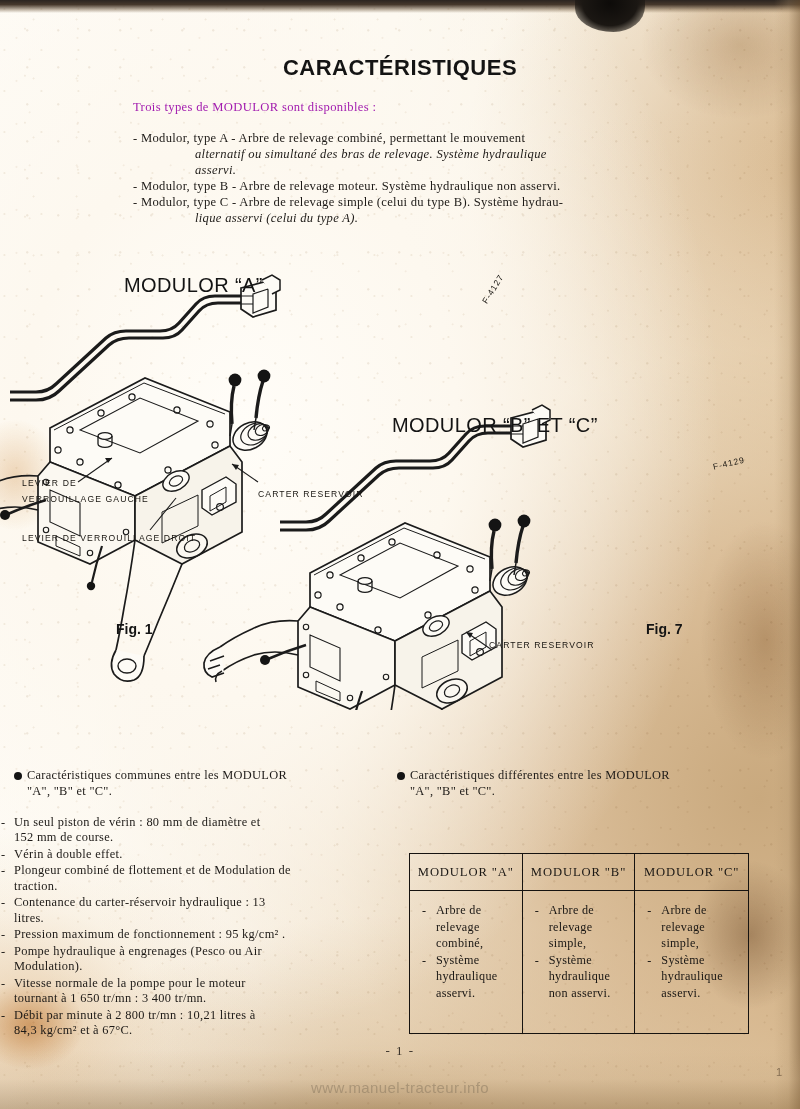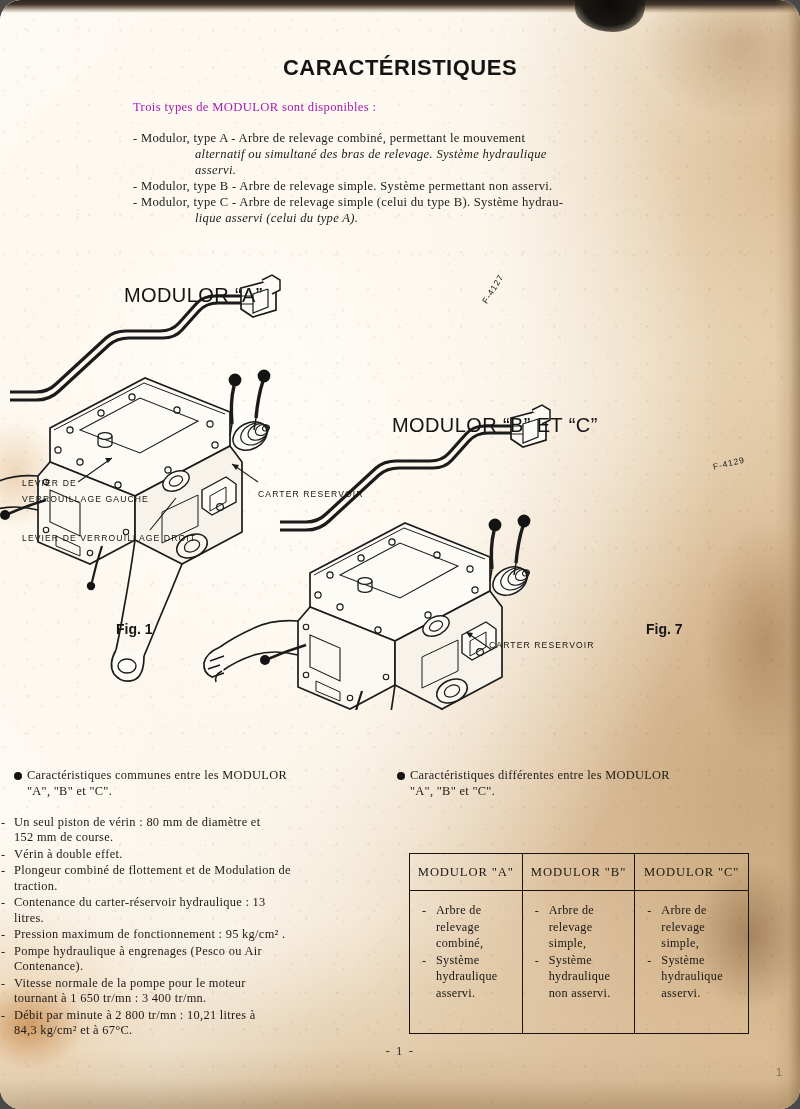--- a/index.html
+++ b/index.html
@@ -1,21 +1,20 @@
 <!DOCTYPE html>
 <html><head>
 <meta charset="utf-8">
 <style>
   html,body{margin:0;padding:0;background:#4a4a4a;}
   .page{
     position:relative;width:800px;height:1109px;overflow:hidden;
     background:#f3ece0;
     font-family:"Liberation Serif",serif;
     color:#1a1a1a;
-    border-radius:21px;
   }
   
   .paper-base{position:absolute;inset:0;
     background:
       radial-gradient(ellipse 60% 55% at 30% 38%, #fffdf8 0%, #fdf8ef 45%, rgba(253,246,233,0) 100%),
       radial-gradient(ellipse 120% 90% at 95% 72%, #c9a97e 0%, rgba(210,176,134,.75) 22%, rgba(226,198,160,.35) 45%, rgba(240,225,200,0) 70%),
       radial-gradient(ellipse 60% 40% at 100% 15%, #d9bb93 0%, rgba(221,192,155,.5) 35%, rgba(240,226,203,0) 70%),
       radial-gradient(ellipse 70% 30% at 50% 104%, #cdae85 0%, rgba(214,186,148,.55) 35%, rgba(240,226,203,0) 72%),
       radial-gradient(ellipse 40% 25% at 3% 93%, rgba(206,150,80,.45) 0%, rgba(226,190,140,.18) 45%, rgba(240,226,203,0) 75%),
       linear-gradient(100deg,#fefcf7 0%,#fdfaf3 40%,#f6eddc 70%,#e6cfa9 100%);
@@ -107,21 +106,21 @@
   <div class="edge-bottom"></div>
 
   <div class="doc-title">CARACTÉRISTIQUES</div>
 
   <div class="intro">Trois types de MODULOR sont disponibles :</div>
 
   <div class="bullets">
     <span class="li">- Modulor, type A - Arbre de relevage combiné, permettant le mouvement</span>
     <span class="cont">alternatif ou simultané des bras de relevage. Système hydraulique</span>
     <span class="cont">asservi.</span>
-    <span class="li">- Modulor, type B - Arbre de relevage simple. Système permettant non asservi.</span>
+    <span class="li">- Modulor, type B - Arbre de relevage moteur. Système hydraulique non asservi.</span>
     <span class="li">- Modulor, type C - Arbre de relevage simple (celui du type B). Système hydrau-</span>
     <span class="cont">lique asservi (celui du type A).</span>
   </div>
 
   <svg width="800" height="460" viewBox="0 0 800 460" style="position:absolute;left:0;top:250px;">
     <defs>
       <g id="lift-unit">
 
         <path d="M120 78 L215 28 L300 62 L300 96 L205 146 L120 112 Z" fill="#fdfbf6" stroke="#1b1b1b" stroke-width="1.7"></path>
         <path d="M124 80 L214 33 L295 64" fill="none" stroke="#1b1b1b" stroke-width="1"></path>
@@ -221,21 +220,21 @@
     </g>
 
     <g>
       <use href="#lift-unit" x="190" y="245"></use>
       <use href="#hyd-line" x="280" y="160"></use>
       <path d="M492 400 L466 382" stroke="#1b1b1b" stroke-width="1.1" fill="none"></path>
       <path d="M466 382 l7 1 l-3 5 z" fill="#1b1b1b"></path>
     </g>
   </svg>
 
-  <div class="fig-title" style="left:124px;top:284px;">MODULOR  “A”</div>
+  <div class="fig-title" style="left:124px;top:274px;">MODULOR  “A”</div>
   <div class="fig-title" style="left:392px;top:414px;">MODULOR  “B”  ET  “C”</div>
 
   <div class="refcode" style="left:480px;top:300px;transform:rotate(-58deg);transform-origin:left top;">F-4127</div>
   <div class="refcode" style="left:712px;top:462px;transform:rotate(-13deg);transform-origin:left top;">F-4129</div>
 
   <div class="callout" style="left:22px;top:478px;">LEVIER DE</div>
   <div class="callout" style="left:22px;top:494px;">VERROUILLAGE GAUCHE</div>
   <div class="callout" style="left:22px;top:533px;">LEVIER DE VERROUILLAGE DROIT</div>
   <div class="callout" style="left:258px;top:489px;">CARTER RESERVOIR</div>
   <div class="callout" style="left:489px;top:640px;">CARTER RESERVOIR</div>
@@ -269,21 +268,21 @@
         <span class="w">Contenance du carter-réservoir hydraulique : 13</span>
         <span class="w">litres.</span>
       </span>
       <span class="it">
         <span class="d">-</span>
         <span class="w">Pression maximum de fonctionnement : 95 kg/cm² .</span>
       </span>
       <span class="it">
         <span class="d">-</span>
         <span class="w">Pompe hydraulique à engrenages (Pesco ou Air</span>
-        <span class="w">Contenance).</span>
+        <span class="w">Modulation).</span>
       </span>
       <span class="it">
         <span class="d">-</span>
         <span class="w">Vitesse normale de la pompe pour le moteur</span>
         <span class="w">tournant à 1 650 tr/mn : 3 400 tr/mn.</span>
       </span>
       <span class="it">
         <span class="d">-</span>
         <span class="w">Débit par minute à 2 800 tr/mn : 10,21 litres à</span>
         <span class="w">84,3 kg/cm² et à 67°C.</span>
@@ -347,15 +346,16 @@
           <span>Système</span>
         </span>
         <span class="row"><span>hydraulique</span></span>
         <span class="row"><span>asservi.</span></span>
       </td>
     </tr>
   </tbody>
     </table>
 
   <div class="pagenum">- 1 -</div>
+  <div class="watermark">www.manuel-tracteur.info</div>
   <div class="cornernum">1</div>
 
 </div>
 
 </body></html>

